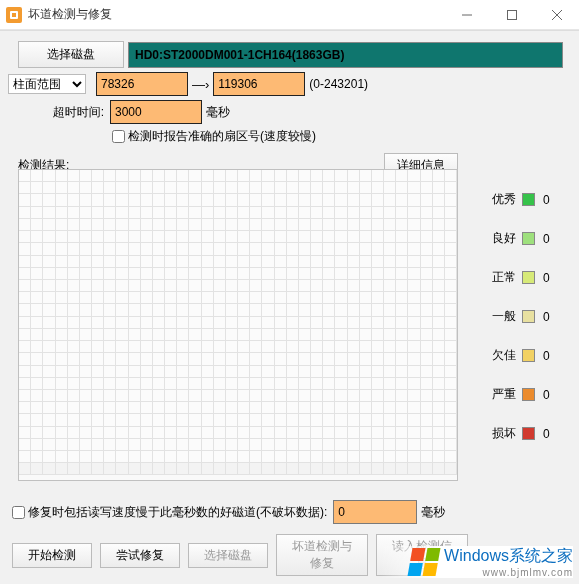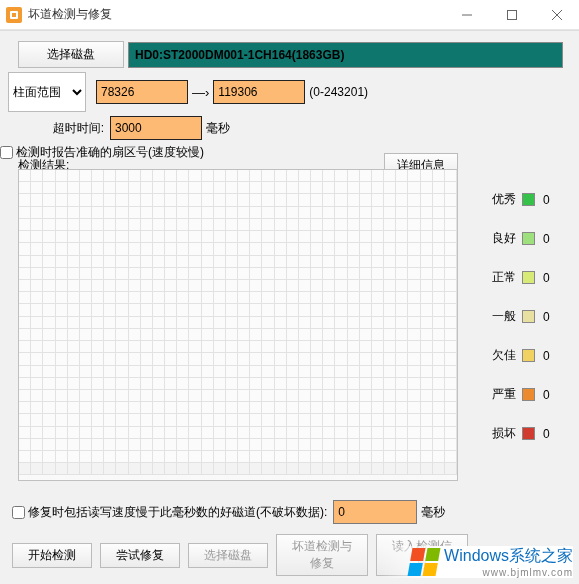--- a/index.html
+++ b/index.html
@@ -16,21 +16,21 @@
 
     
     .client { position: absolute; top: 30px; bottom: 0; left: 0; right: 0; background: #f1f1f1; border-top: 1px solid #ddd; }
 
     
     .row { display: flex; align-items: center; margin: 4px 0; }
     .lblR { width: 96px; text-align: right; padding-right: 6px; color: #000; }
     .btn { background: linear-gradient(#fdfdfd,#ececec); border: 1px solid #bbb; padding: 3px 10px; cursor: pointer; font-size: 12px; color:#000; }
     .btn.disabled { color: #9a9a9a; }
     .btn.big { padding: 4px 28px; }
-    select { height: 40px; border: 1px solid #bbb; background: #fff; font-size: 12px; }
+    select { height: 20px; border: 1px solid #bbb; background: #fff; font-size: 12px; }
     input[type=text] { height: 24px; border: 1px solid #7a7a7a; background: #fdba74; padding: 0 4px; font-size: 12px; }
     input[type=text].sunken { border: 1px solid #222; }
     .arrow { margin: 0 4px; font-size: 13px; }
     .hint { color:#000; margin-left:4px; }
 
     
     .diskbox { flex:1; height:26px; border:1px solid #888; background:#0f766e; display:flex; align-items:center; padding:0 6px; font-weight: bold; margin-left: 4px; margin-right: 8px; }
 
     
     .chk { display:flex; align-items:center; }
@@ -111,21 +111,21 @@
       <input type="text" class="sunken" style="width: 92px;" value="119306">
       <span class="hint">(0-243201)</span>
     </div>
 
     <div class="row" style="margin-top:4px;">
       <div class="lblR" style="width:110px;">超时时间:</div>
       <input type="text" class="sunken" style="width: 92px;" value="3000">
       <span class="hint">毫秒</span>
     </div>
 
-    <div class="row" style="margin-top:2px;">
+    <div class="row" style="margin-left:112px; margin-top:2px;">
       <label class="chk">
         <input type="checkbox" style="">
         <span>检测时报告准确的扇区号(速度较慢)</span>
       </label>
     </div>
   </div>
 
   <div class="row" style="position:absolute; left:18px; top:118px; width:440px; justify-content:space-between;">
     <span>检测结果:</span>
     <button class="btn" style="width:74px;">详细信息</button>

